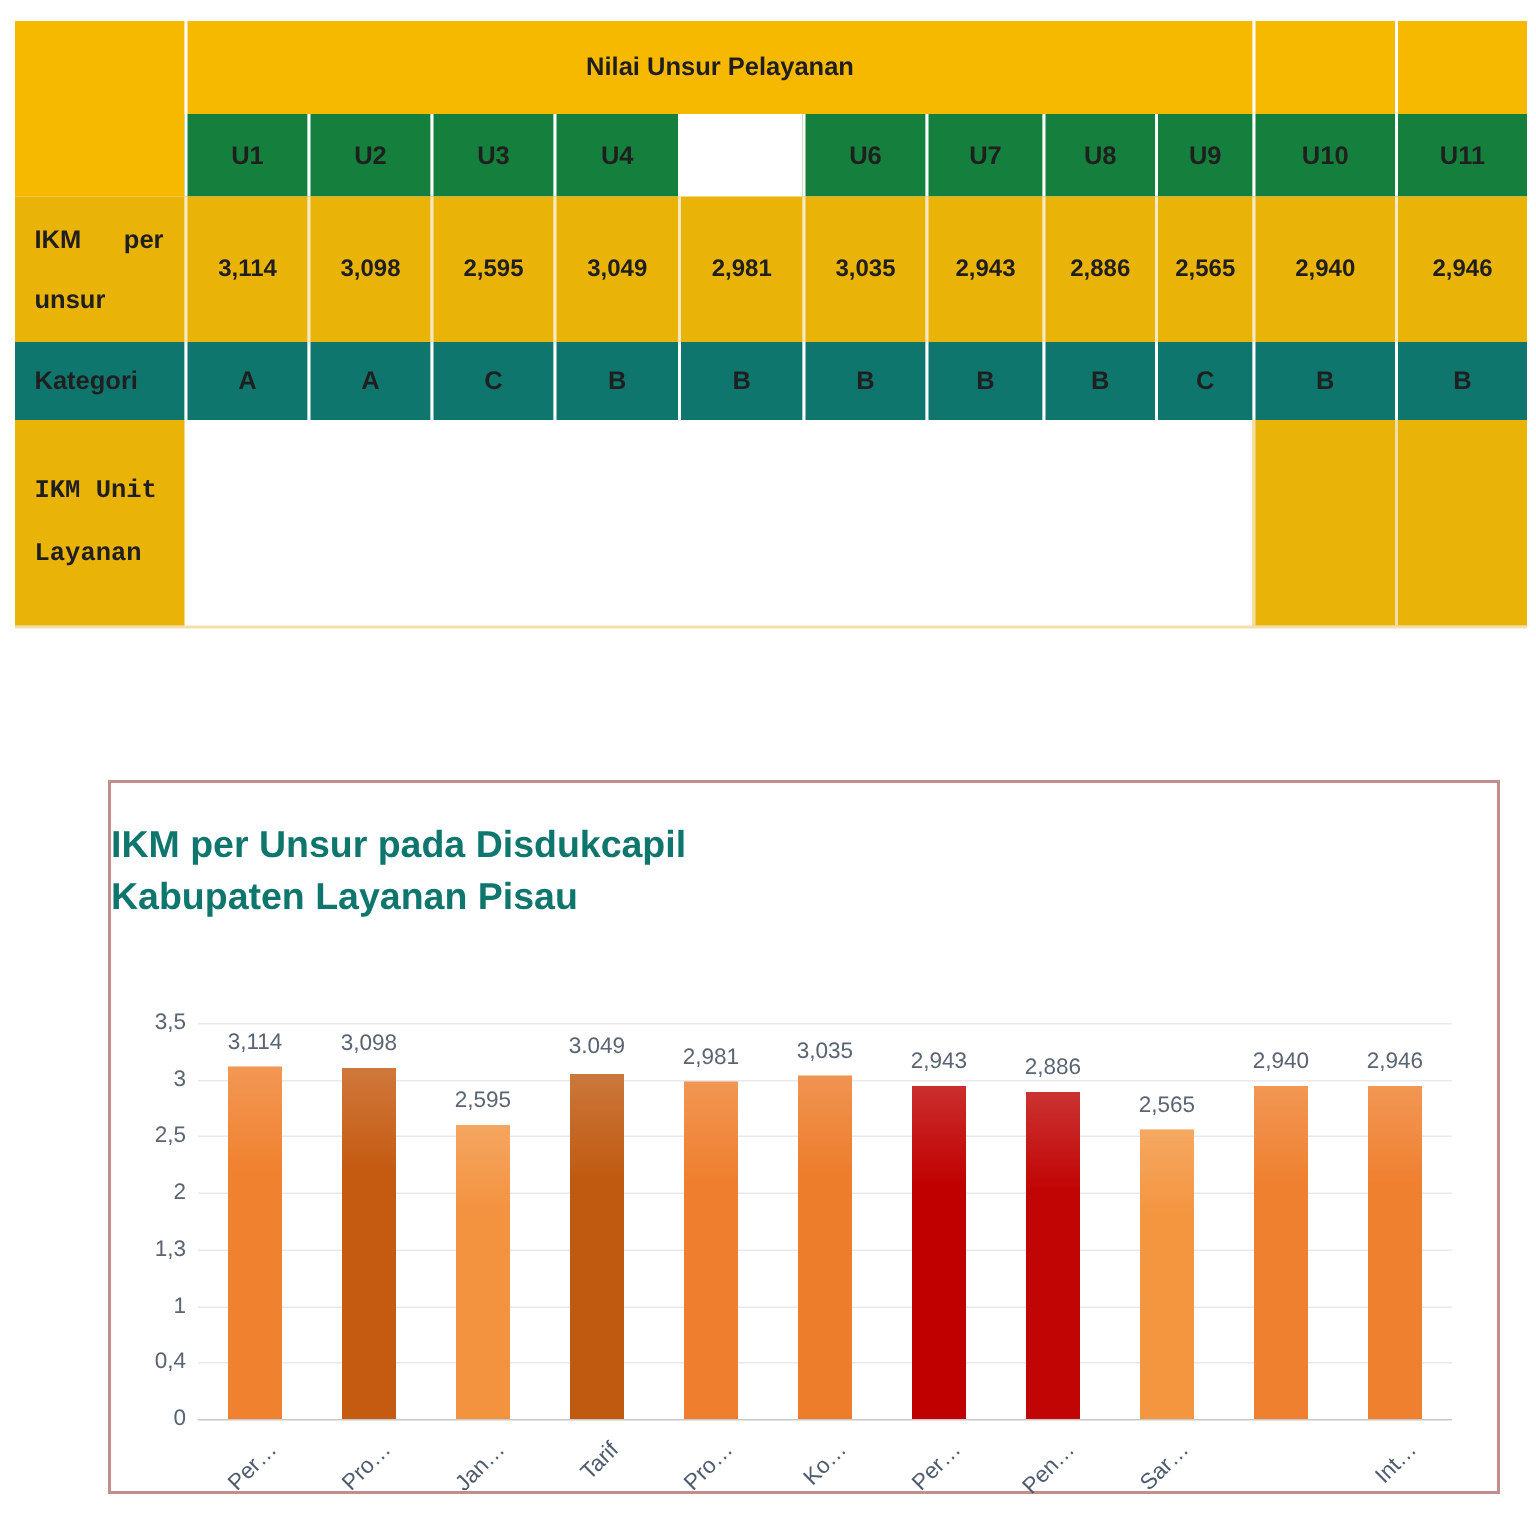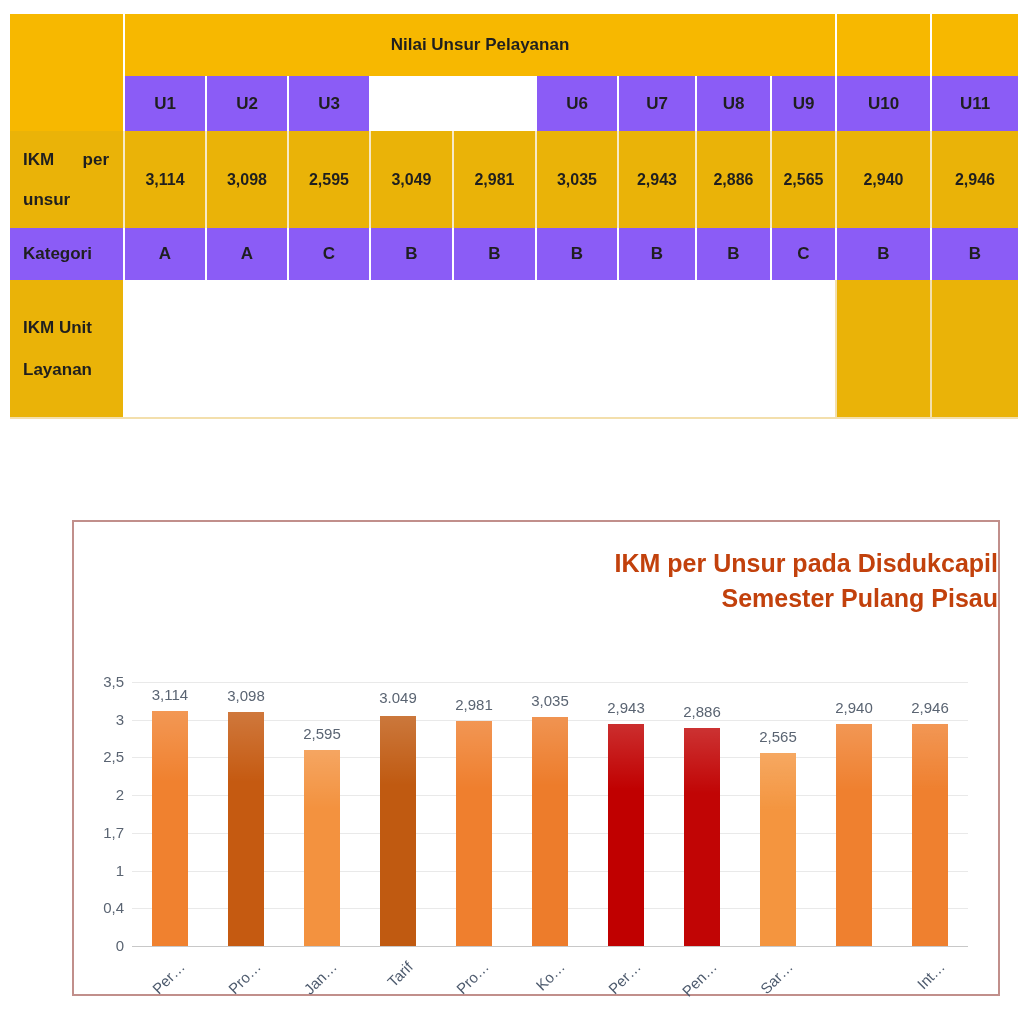--- a/index.html
+++ b/index.html
@@ -11,42 +11,42 @@
   
   .ikm-table{
     position:absolute;left:10px;top:14px;width:1008px;
     display:grid;
     grid-template-columns:113px 82px 82px 82px 83px 83px 82px 78px 75px 65px 95px 88px;
     grid-template-rows:62px 55px 97px 52px 137px;
     border-bottom:2px solid #F3DFAC;
   }
   .cell{display:flex;align-items:center;justify-content:center;font-weight:bold;}
   .gold-dark{background:#F7B800;}
-  .gold-mid{background:#8b5cf6;}
-  .cream{background:#8b5cf6;}
+  .gold-mid{background:#15803d;}
+  .cream{background:#0f766e;}
   .white{background:#eab308;}
   .sep-white{border-left:2px solid #ffffff;}
   .sep-cream{border-left:2px solid #F7E9C6;}
   .sep-lightgold{border-left:2px solid #F3DFAC;}
   .group-hd{font-size:17px;}
   .u-hd{font-size:17px;}
   .val{font-size:16px;}
   .kat{font-size:17px;}
   .row-label{justify-content:flex-start;padding-left:13px;font-size:17px;}
   .lbl-ikm{width:86px;text-align:justify;line-height:40px;}
-  .lbl-unit{width:92px;line-height:42px;}
+  .lbl-unit{width:92px;line-height:42px;font-family:Liberation Mono, monospace;}
   .unit-val{font-size:17px;}
 
   
   .chart-box{
     position:absolute;left:72px;top:520px;width:928px;height:476px;
     background:#ffffff;border:2px solid #C18F8B;box-sizing:border-box;
   }
   .chart-title{
-    margin-top:24px;text-align:right;color:#c2410c;
+    margin-top:24px;text-align:left;color:#0f766e;
     font-weight:bold;font-size:25px;line-height:35px;
   }
   .plot-wrap{position:absolute;left:0;top:148px;width:100%;height:310px;}
   .gridline{position:absolute;height:1px;background:#E9E9E9;}
   .axisline{position:absolute;height:1px;background:#C8C8C8;}
   .ytick{position:absolute;width:44px;text-align:right;font-size:15px;color:#5A6472;}
   .bar{position:absolute;}
   .bar-label{position:absolute;width:80px;text-align:center;font-size:15px;color:#5A6472;}
   .xtick{
     position:absolute;width:80px;text-align:right;font-size:15px;color:#4E5B6E;
@@ -60,20 +60,21 @@
 
   <div class="cell gold-dark" style="grid-area:1/1/3/2"></div>
 
   <div class="cell gold-dark sep-white group-hd" style="grid-area:1/2/2/11">Nilai Unsur Pelayanan</div>
   <div class="cell gold-dark sep-white" style="grid-area:1/11/2/12"></div>
   <div class="cell gold-dark sep-white" style="grid-area:1/12/2/13"></div>
 
   <div class="cell gold-mid sep-white u-hd" style="grid-area:2/2">U1</div>
   <div class="cell gold-mid sep-white u-hd" style="grid-area:2/3">U2</div>
   <div class="cell gold-mid sep-white u-hd" style="grid-area:2/4">U3</div>
+  <div class="cell gold-mid sep-white u-hd" style="grid-area:2/5">U4</div>
   <div class="cell gold-mid sep-white u-hd" style="grid-area:2/7">U6</div>
   <div class="cell gold-mid sep-white u-hd" style="grid-area:2/8">U7</div>
   <div class="cell gold-mid sep-white u-hd" style="grid-area:2/9">U8</div>
   <div class="cell gold-mid sep-white u-hd" style="grid-area:2/10">U9</div>
   <div class="cell gold-mid sep-white u-hd" style="grid-area:2/11">U10</div>
   <div class="cell gold-mid sep-white u-hd" style="grid-area:2/12">U11</div>
 
   <div class="cell white row-label" style="grid-area:3/1">
     <div class="lbl-ikm">IKM per unsur</div>
   </div>
@@ -105,30 +106,30 @@
   <div class="cell white row-label" style="grid-area:5/1">
     <div class="lbl-unit">IKM Unit Layanan</div>
   </div>
   <div class="cell white sep-lightgold" style="grid-area:5/11"></div>
   <div class="cell white sep-lightgold" style="grid-area:5/12"></div>
 </div>
 
 <div class="chart-box">
   <div class="chart-title">
     <div>IKM per Unsur pada Disdukcapil</div>
-    <div>Semester Pulang Pisau</div>
+    <div>Kabupaten Layanan Pisau</div>
   </div>
   <div class="plot-wrap" id="plot">
       <div class="ytick" style="left: 6px; top: 267px;">0</div>
       <div class="gridline" style="left: 58px; top: 238.286px; width: 836px;"></div>
       <div class="ytick" style="left: 6px; top: 229.286px;">0,4</div>
       <div class="gridline" style="left: 58px; top: 200.571px; width: 836px;"></div>
       <div class="ytick" style="left: 6px; top: 191.571px;">1</div>
       <div class="gridline" style="left: 58px; top: 162.857px; width: 836px;"></div>
-      <div class="ytick" style="left: 6px; top: 153.857px;">1,7</div>
+      <div class="ytick" style="left: 6px; top: 153.857px;">1,3</div>
       <div class="gridline" style="left: 58px; top: 125.143px; width: 836px;"></div>
       <div class="ytick" style="left: 6px; top: 116.143px;">2</div>
       <div class="gridline" style="left: 58px; top: 87.4286px; width: 836px;"></div>
       <div class="ytick" style="left: 6px; top: 78.4286px;">2,5</div>
       <div class="gridline" style="left: 58px; top: 49.7143px; width: 836px;"></div>
       <div class="ytick" style="left: 6px; top: 40.7143px;">3</div>
       <div class="gridline" style="left: 58px; top: 12px; width: 836px;"></div>
       <div class="ytick" style="left: 6px; top: 3px;">3,5</div>
       <div class="axisline" style="left: 58px; top: 276px; width: 836px;"></div>
       <div class="bar" style="left: 78px; top: 41.1154px; width: 36px; height: 234.885px; background: linear-gradient(rgba(255, 255, 255, 0.18), rgba(255, 255, 255, 0) 30%), rgb(240, 129, 47);"></div>

